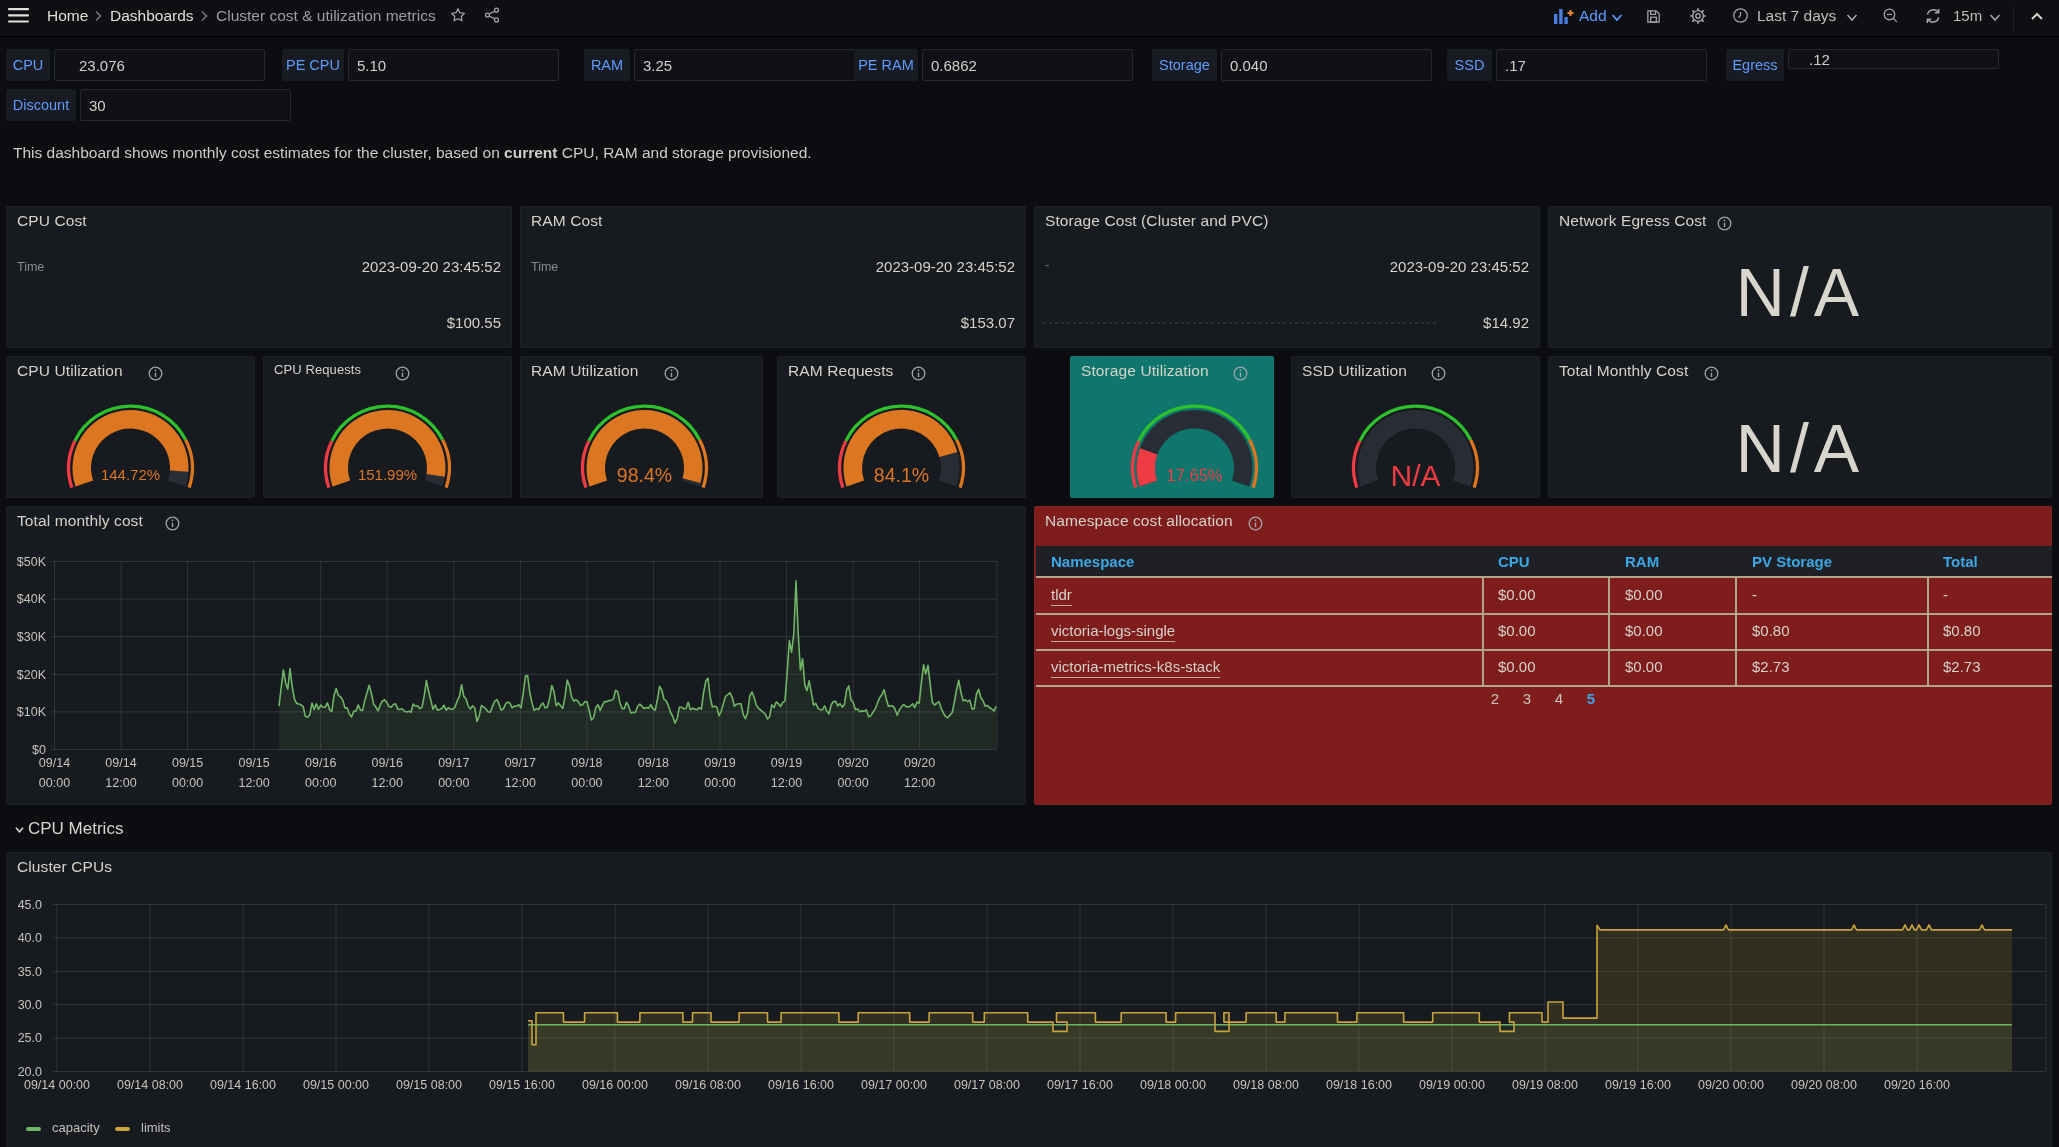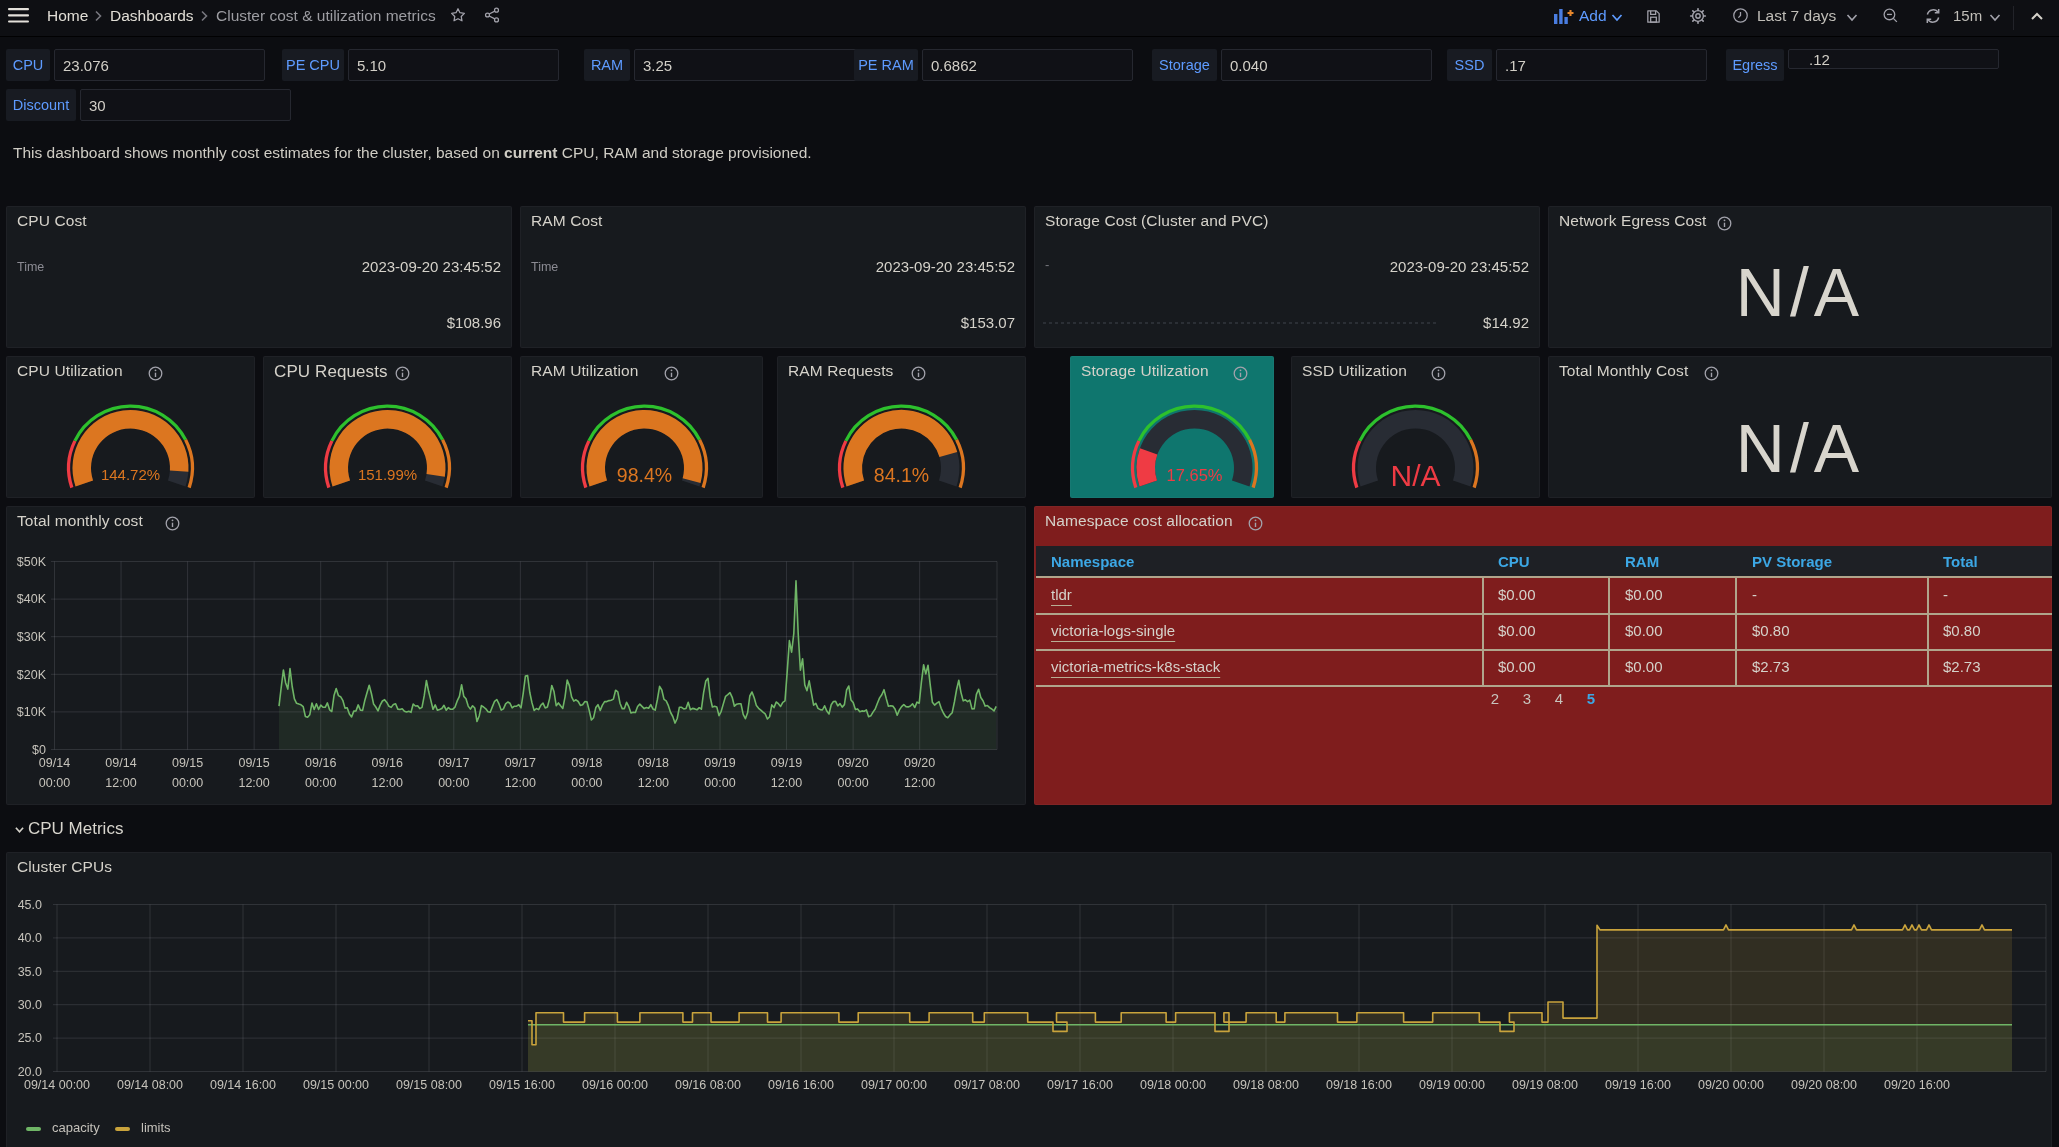--- a/index.html
+++ b/index.html
@@ -79,41 +79,41 @@
     </svg>
     <div class="abs" style="left:1953px;top:7px;font-size:15px;color:#c0beb8">15m</div>
     <svg class="abs" style="left:1989px;top:13px" width="12" height="9" viewBox="0 0 12 9">
       <path d="M1.5 2 L6 7 L10.5 2" stroke="#a2a2ab" stroke-width="1.6" fill="none"></path>
     </svg>
     <div class="abs" style="left:2013px;top:6px;width:1px;height:24px;background:#222329"></div>
     <svg class="abs" style="left:2030px;top:11px" width="14" height="10" viewBox="0 0 14 10">
       <path d="M2 8 L7 3 L12 8" stroke="#d5d2ca" stroke-width="2" fill="none"></path>
     </svg>
 <div class="abs" style="left:6px;top:49px;width:44px;height:32px;background:#181b22;border-radius:2px;display:flex;align-items:center;justify-content:center;font-size:14.5px;font-weight:500;color:#5e9bff">CPU</div>
-    <div class="abs" style="left:54px;top:49px;width:211px;height:32px;background:#101116;border:1px solid #262830;border-radius:2px;display:flex;align-items:center;padding-left:8px;font-size:15px;color:#d2cfc7">23.076</div>
+    <div class="abs" style="left:54px;top:49px;width:211px;height:32px;background:#101116;border:1px solid #262830;border-radius:2px;display:flex;align-items:center;padding-left:24px;font-size:15px;color:#d2cfc7">23.076</div>
     <div class="abs" style="left:282px;top:49px;width:62px;height:32px;background:#181b22;border-radius:2px;display:flex;align-items:center;justify-content:center;font-size:14.5px;font-weight:500;color:#5e9bff">PE CPU</div>
     <div class="abs" style="left:348px;top:49px;width:211px;height:32px;background:#101116;border:1px solid #262830;border-radius:2px;display:flex;align-items:center;padding-left:8px;font-size:15px;color:#d2cfc7">5.10</div>
     <div class="abs" style="left:584px;top:49px;width:46px;height:32px;background:#181b22;border-radius:2px;display:flex;align-items:center;justify-content:center;font-size:14.5px;font-weight:500;color:#5e9bff">RAM</div>
     <div class="abs" style="left:634px;top:49px;width:231px;height:32px;background:#101116;border:1px solid #262830;border-radius:2px;display:flex;align-items:center;padding-left:8px;font-size:15px;color:#d2cfc7">3.25</div>
     <div class="abs" style="left:854px;top:49px;width:64px;height:32px;background:#181b22;border-radius:2px;display:flex;align-items:center;justify-content:center;font-size:14.5px;font-weight:500;color:#5e9bff">PE RAM</div>
     <div class="abs" style="left:922px;top:49px;width:211px;height:32px;background:#101116;border:1px solid #262830;border-radius:2px;display:flex;align-items:center;padding-left:8px;font-size:15px;color:#d2cfc7">0.6862</div>
     <div class="abs" style="left:1152px;top:49px;width:65px;height:32px;background:#181b22;border-radius:2px;display:flex;align-items:center;justify-content:center;font-size:14.5px;font-weight:500;color:#5e9bff">Storage</div>
     <div class="abs" style="left:1221px;top:49px;width:211px;height:32px;background:#101116;border:1px solid #262830;border-radius:2px;display:flex;align-items:center;padding-left:8px;font-size:15px;color:#d2cfc7">0.040</div>
     <div class="abs" style="left:1447px;top:49px;width:45px;height:32px;background:#181b22;border-radius:2px;display:flex;align-items:center;justify-content:center;font-size:14.5px;font-weight:500;color:#5e9bff">SSD</div>
     <div class="abs" style="left:1496px;top:49px;width:211px;height:32px;background:#101116;border:1px solid #262830;border-radius:2px;display:flex;align-items:center;padding-left:8px;font-size:15px;color:#d2cfc7">.17</div>
     <div class="abs" style="left:1726px;top:49px;width:58px;height:32px;background:#181b22;border-radius:2px;display:flex;align-items:center;justify-content:center;font-size:14.5px;font-weight:500;color:#5e9bff">Egress</div>
     <div class="abs" style="left:1788px;top:49px;width:211px;height:20px;background:#101116;border:1px solid #262830;border-radius:2px;display:flex;align-items:center;padding-left:20px;font-size:15px;color:#d2cfc7">.12</div>
     <div class="abs" style="left:6px;top:89px;width:70px;height:32px;background:#181b22;border-radius:2px;display:flex;align-items:center;justify-content:center;font-size:14.5px;font-weight:500;color:#5e9bff">Discount</div>
     <div class="abs" style="left:80px;top:89px;width:211px;height:32px;background:#101116;border:1px solid #262830;border-radius:2px;display:flex;align-items:center;padding-left:8px;font-size:15px;color:#d2cfc7">30</div>
 <div class="abs" style="left:13px;top:144px;font-size:15.5px;color:#cfccc4">This dashboard shows monthly cost estimates for the cluster, based on <b>current</b> CPU, RAM and storage provisioned.</div>
 <div style="position:absolute;left:6px;top:206px;width:506px;height:142px;background:#171a1e;border:1px solid rgba(210,210,225,0.045);border-radius:2px;">
       <div style="position:absolute;left:10px;top:5px;font-size:15.5px;font-weight:500;color:#d5d2ca;letter-spacing:0.1px">CPU Cost</div>
       <div class="abs" style="left:10px;top:53px;font-size:12.5px;color:#8b8b93">Time</div>
       <div class="abs" style="right:10px;top:51px;font-size:15px;color:#d5d2ca;font-weight:500">2023-09-20 23:45:52</div>
-      <div class="abs" style="right:10px;top:107px;font-size:15px;color:#d5d2ca;font-weight:500">$108.96</div>
+      <div class="abs" style="right:10px;top:107px;font-size:15px;color:#d5d2ca;font-weight:500">$100.55</div>
     </div>
 <div style="position:absolute;left:520px;top:206px;width:506px;height:142px;background:#171a1e;border:1px solid rgba(210,210,225,0.045);border-radius:2px;">
       <div style="position:absolute;left:10px;top:5px;font-size:15.5px;font-weight:500;color:#d5d2ca;letter-spacing:0.1px">RAM Cost</div>
       <div class="abs" style="left:10px;top:53px;font-size:12.5px;color:#8b8b93">Time</div>
       <div class="abs" style="right:10px;top:51px;font-size:15px;color:#d5d2ca;font-weight:500">2023-09-20 23:45:52</div>
       <div class="abs" style="right:10px;top:107px;font-size:15px;color:#d5d2ca;font-weight:500">$153.07</div>
     </div>
 <div style="position:absolute;left:1034px;top:206px;width:506px;height:142px;background:#171a1e;border:1px solid rgba(210,210,225,0.045);border-radius:2px;">
       <div style="position:absolute;left:10px;top:5px;font-size:15.5px;font-weight:500;color:#d5d2ca;letter-spacing:0.1px">Storage Cost (Cluster and PVC)</div>
       <div class="abs" style="left:10px;top:50px;font-size:13px;color:#77777e">-</div>
@@ -142,21 +142,21 @@
       <div class="abs" style="left:0;top:20px"><svg width="247" height="120" viewBox="0 0 247 120">
           <path d="M63.28 111.15 A63.5 63.5 0 0 1 66.42 63.18 L69.39 64.62 A60.2 60.2 0 0 0 66.41 110.10 Z" fill="#ef3b44"></path>
           <path d="M66.42 63.18 A63.5 63.5 0 0 1 180.04 62.10 L177.11 63.60 A60.2 60.2 0 0 0 69.39 64.62 Z" fill="#2dc12d"></path>
           <path d="M180.04 62.10 A63.5 63.5 0 0 1 183.72 111.15 L180.59 110.10 A60.2 60.2 0 0 0 177.11 63.60 Z" fill="#dc7620"></path>
           <path d="M68.50 109.40 A58.0 58.0 0 1 1 178.50 109.40 L160.96 103.53 A39.5 39.5 0 1 0 86.04 103.53 Z" fill="#282c34"></path>
           <path d="M68.50 109.40 A58.0 58.0 0 1 1 181.38 94.79 L162.92 93.58 A39.5 39.5 0 1 0 86.04 103.53 Z" fill="#dc7620"></path>
           <text x="123.5" y="103.4" text-anchor="middle" font-size="15" font-weight="500" fill="#dc7620">144.72%</text>
         </svg></div>
     </div>
 <div style="position:absolute;left:263px;top:356px;width:249px;height:142px;background:#171a1e;border:1px solid rgba(210,210,225,0.045);border-radius:2px;">
-      <div style="position:absolute;left:10px;top:5px;font-size:17px;font-weight:500;color:#d5d2ca;letter-spacing:0.1px">CPU Requests</div>
+      <div style="position:absolute;left:10px;top:5px;font-size:13px;font-weight:500;color:#d5d2ca;letter-spacing:0.1px">CPU Requests</div>
       <svg style="position:absolute;left:131px;top:9px" width="15" height="15" viewBox="0 0 15 15">
         <circle cx="7.5" cy="7.5" r="6.3" fill="none" stroke="#a2a2ab" stroke-width="1.3"></circle>
         <line x1="7.5" y1="6.7" x2="7.5" y2="11" stroke="#a2a2ab" stroke-width="1.4"></line>
         <circle cx="7.5" cy="4.3" r="0.9" fill="#a2a2ab"></circle>
       </svg>
       <div class="abs" style="left:0;top:20px"><svg width="247" height="120" viewBox="0 0 247 120">
           <path d="M63.28 111.15 A63.5 63.5 0 0 1 66.42 63.18 L69.39 64.62 A60.2 60.2 0 0 0 66.41 110.10 Z" fill="#ef3b44"></path>
           <path d="M66.42 63.18 A63.5 63.5 0 0 1 180.04 62.10 L177.11 63.60 A60.2 60.2 0 0 0 69.39 64.62 Z" fill="#2dc12d"></path>
           <path d="M180.04 62.10 A63.5 63.5 0 0 1 183.72 111.15 L180.59 110.10 A60.2 60.2 0 0 0 177.11 63.60 Z" fill="#dc7620"></path>
           <path d="M68.50 109.40 A58.0 58.0 0 1 1 178.50 109.40 L160.96 103.53 A39.5 39.5 0 1 0 86.04 103.53 Z" fill="#282c34"></path>

